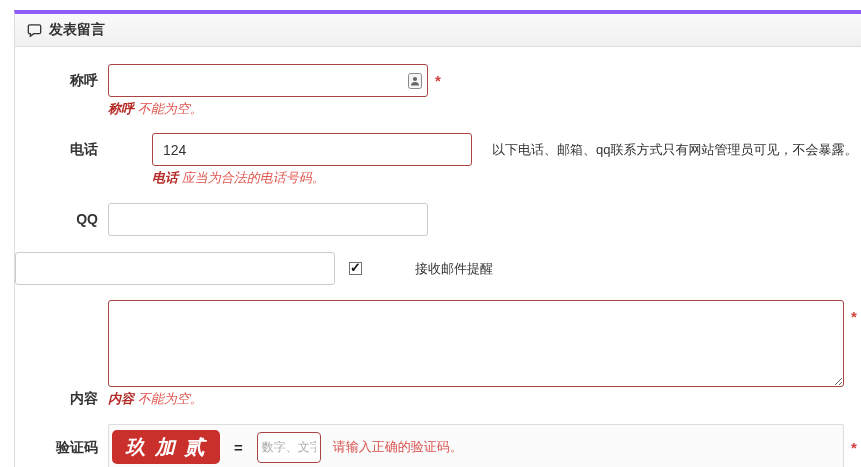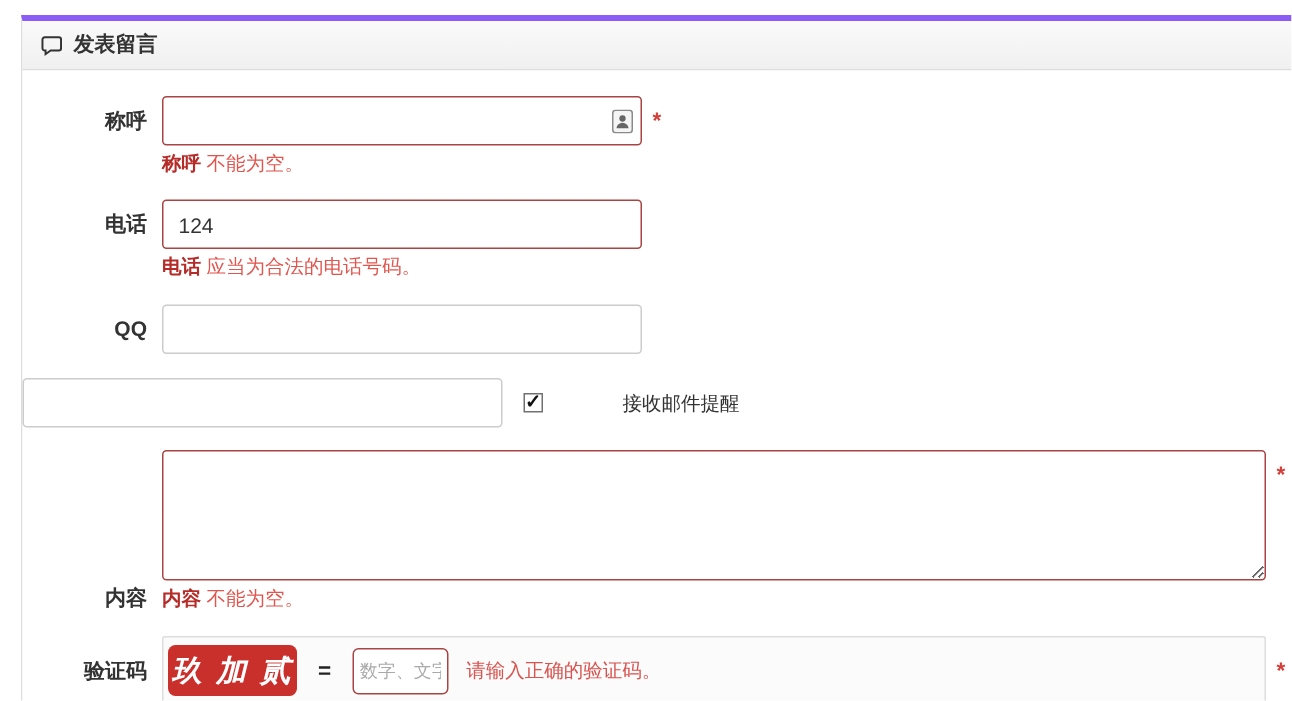--- a/index.html
+++ b/index.html
@@ -30,41 +30,41 @@
   input.plain { padding-right:10px; }
   input.err { border-color:#a94442; }
 
   .input-wrap { position:relative; width:320px; }
   .contact-icon { position:absolute; right:6px; top:9px; }
 
   .req { color:#d43f3a; font-size:15px; font-weight:bold; margin-left:7px; }
   .req-center { align-self:center; }
   .req-top { margin-top:8px; }
 
-  .error-line { margin-top:4px; font-size:13px; line-height:15px; }
+  .error-line { margin-top:4px; font-size:13px; line-height:15px;font-style:italic; }
   .error-line b { color:#b52b27; font-weight:bold; }
   .error-line span { color:#e0564f; }
 
   .help-text { font-size:13px; color:#333; margin-left:20px; white-space:nowrap; }
 
   .cb-group { display:flex; align-items:center; margin-left:14px;gap:47px; }
   input[type=checkbox] { appearance:none; -webkit-appearance:none;
     width:13px; height:13px; border:1px solid #707070; background:#fff;
     position:relative; cursor:pointer; }
   input[type=checkbox]:checked::after { content:"✓"; position:absolute;
     left:0px; top:-3px; font-size:13px; font-weight:bold; color:#111; }
   .cb-label { font-size:13px; margin-left:6px; }
 
   textarea { width:736px; height:87px; border:1px solid #a94442; border-radius:3px;
     resize:both; outline:none; font-size:14px; padding:6px 10px; color:#333;
     font-family:"Liberation Sans","DejaVu Sans",sans-serif; }
 
   .captcha-box { width:736px; height:46px; border:1px solid #ddd; background:#fbfbfb;
     display:flex; align-items:center; padding-left:3px; border-radius:2px; }
-  .captcha-img { width:86px; height:34px; background:#c9302c; border-radius:5px;
+  .captcha-img { width:108px; height:34px; background:#c9302c; border-radius:5px;
     color:#fff; font-size:20px; font-weight:bold; font-style:italic;
     display:flex; align-items:center; justify-content:center;
     letter-spacing:2px; cursor:pointer; }
   .captcha-eq { font-size:15px; font-weight:bold; margin:0 14px; color:#222; }
   .captcha-input { width:64px !important; height:31px !important; text-align:center;
     padding:0 4px !important; font-size:12px !important; border-color:#a94442 !important;
     border-radius:4px !important; }
   .captcha-input::placeholder { color:#aaa; }
   .captcha-msg { margin-left:12px; font-size:13px; color:#d9534f; }
 </style>
@@ -99,25 +99,26 @@
           </span>
           <span class="req">*</span>
         </div>
         <div class="error-line">
           <b>称呼</b>
           <span>不能为空。</span>
         </div>
       </div>
     </div>
 
-    <div class="row" style="margin-bottom:18px;">
+    <div class="row" style="margin-bottom:18px;gap:44px;">
       <div class="row-label lbl-center">电话</div>
       <div class="field-col">
         <div class="inline">
           <input type="text" class="err plain" value="124" style="">
+          <span class="help-text">以下电话、邮箱、qq联系方式只有网站管理员可见，不会暴露。</span>
         </div>
         <div class="error-line">
           <b>电话</b>
           <span>应当为合法的电话号码。</span>
         </div>
       </div>
     </div>
 
     <div class="row" style="margin-bottom:16px;">
       <div class="row-label lbl-center">QQ</div>

